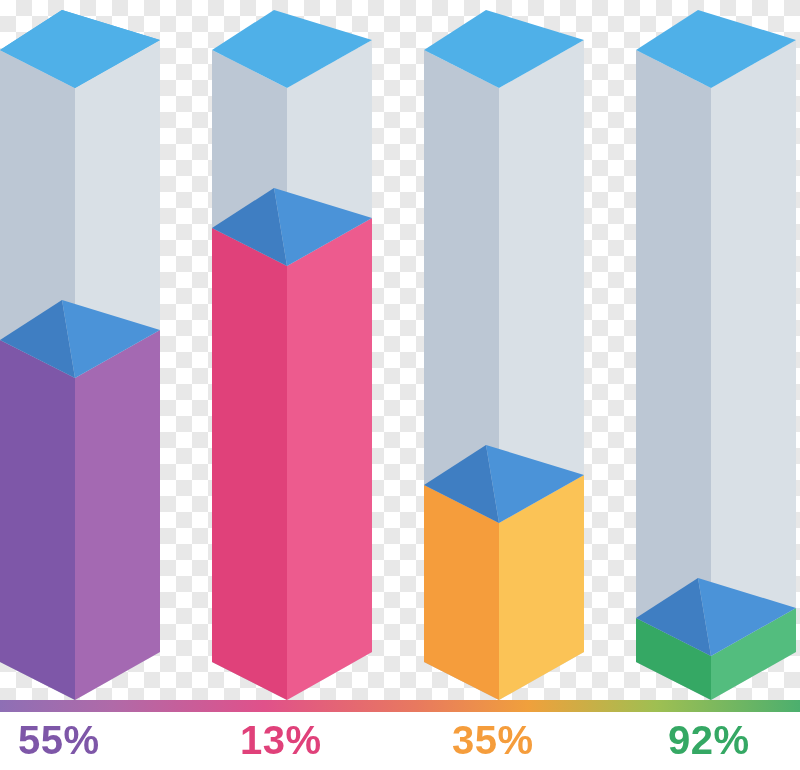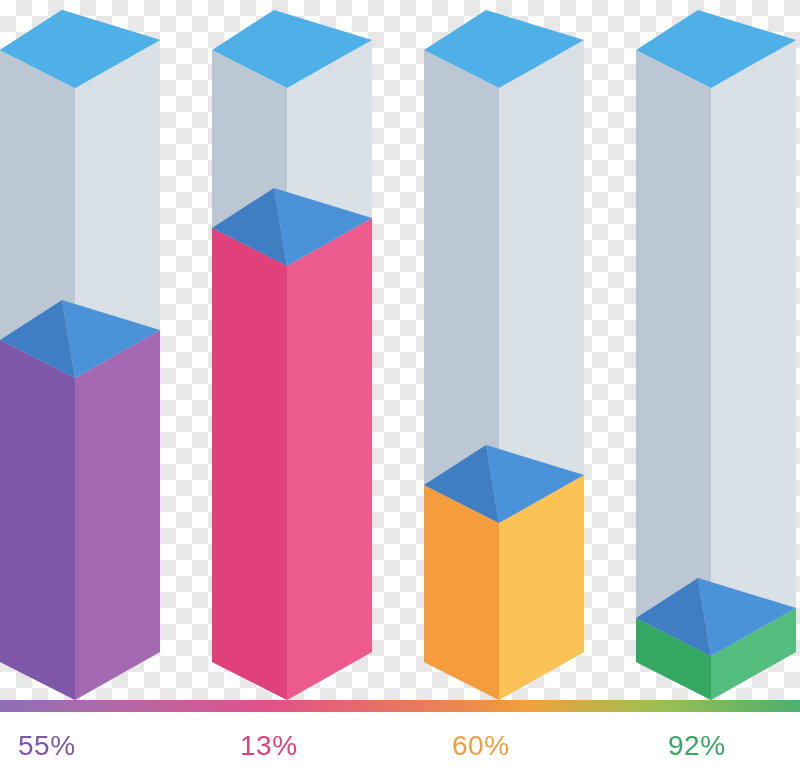--- a/index.html
+++ b/index.html
@@ -59,22 +59,22 @@
   .face-right {
     position: absolute;
     bottom: 0;
   }
   .top-cap {
     position: absolute;
   }
   .value-label {
     position: absolute;
     bottom: 10px;
-    font-size: 28px;
-    font-weight: 400;
+    font-size: 40px;
+    font-weight: 700;
     letter-spacing: 0.5px;
     line-height: 1;
     white-space: nowrap;
   }
 </style>
 </head>
 <body>
 
 <div id="stage">
 
@@ -192,16 +192,16 @@
         <polygon points="62,0 160,30 75,78" fill="#4b93d8"></polygon>
       </svg>
     </div>
   </div>
 
   <div class="label-band"></div>
   <div class="band-strip"></div>
 
   <div class="value-label" style="left:18px; color:#7e57a8;">55%</div>
   <div class="value-label" style="left:240px; color:#e0417a;">13%</div>
-  <div class="value-label" style="left:452px; color:#f59d3c;">60%</div>
+  <div class="value-label" style="left:452px; color:#f59d3c;">35%</div>
   <div class="value-label" style="left:668px; color:#35a864;">92%</div>
 
 </div>
 
 </body></html>

